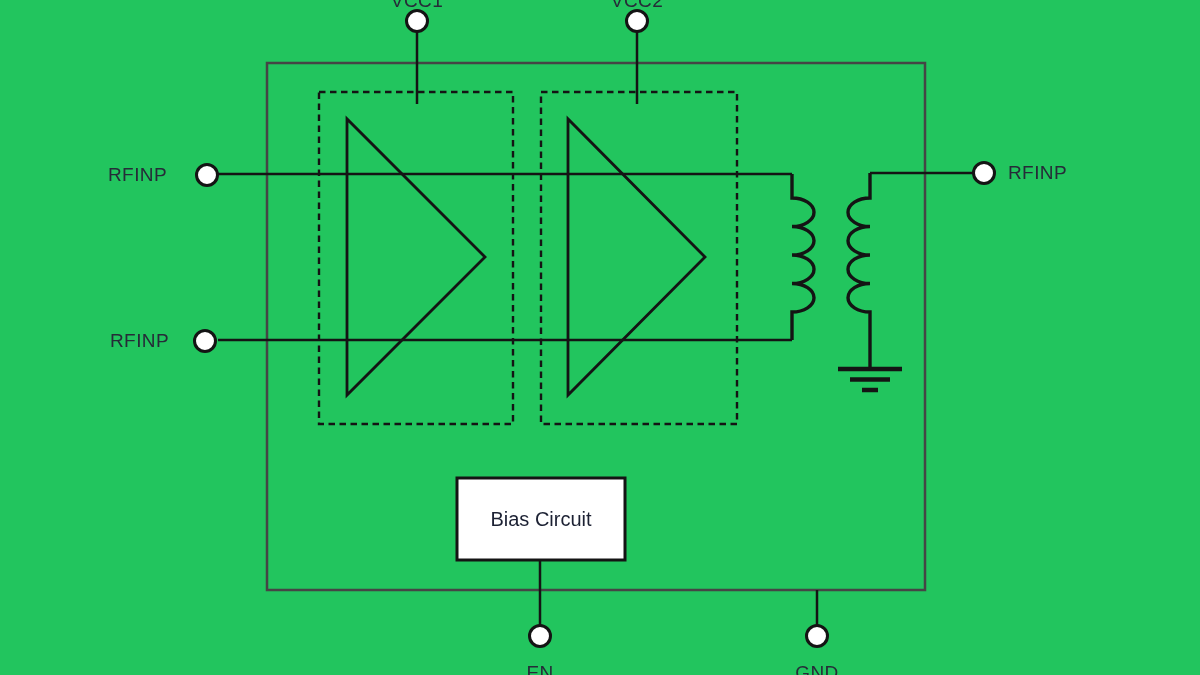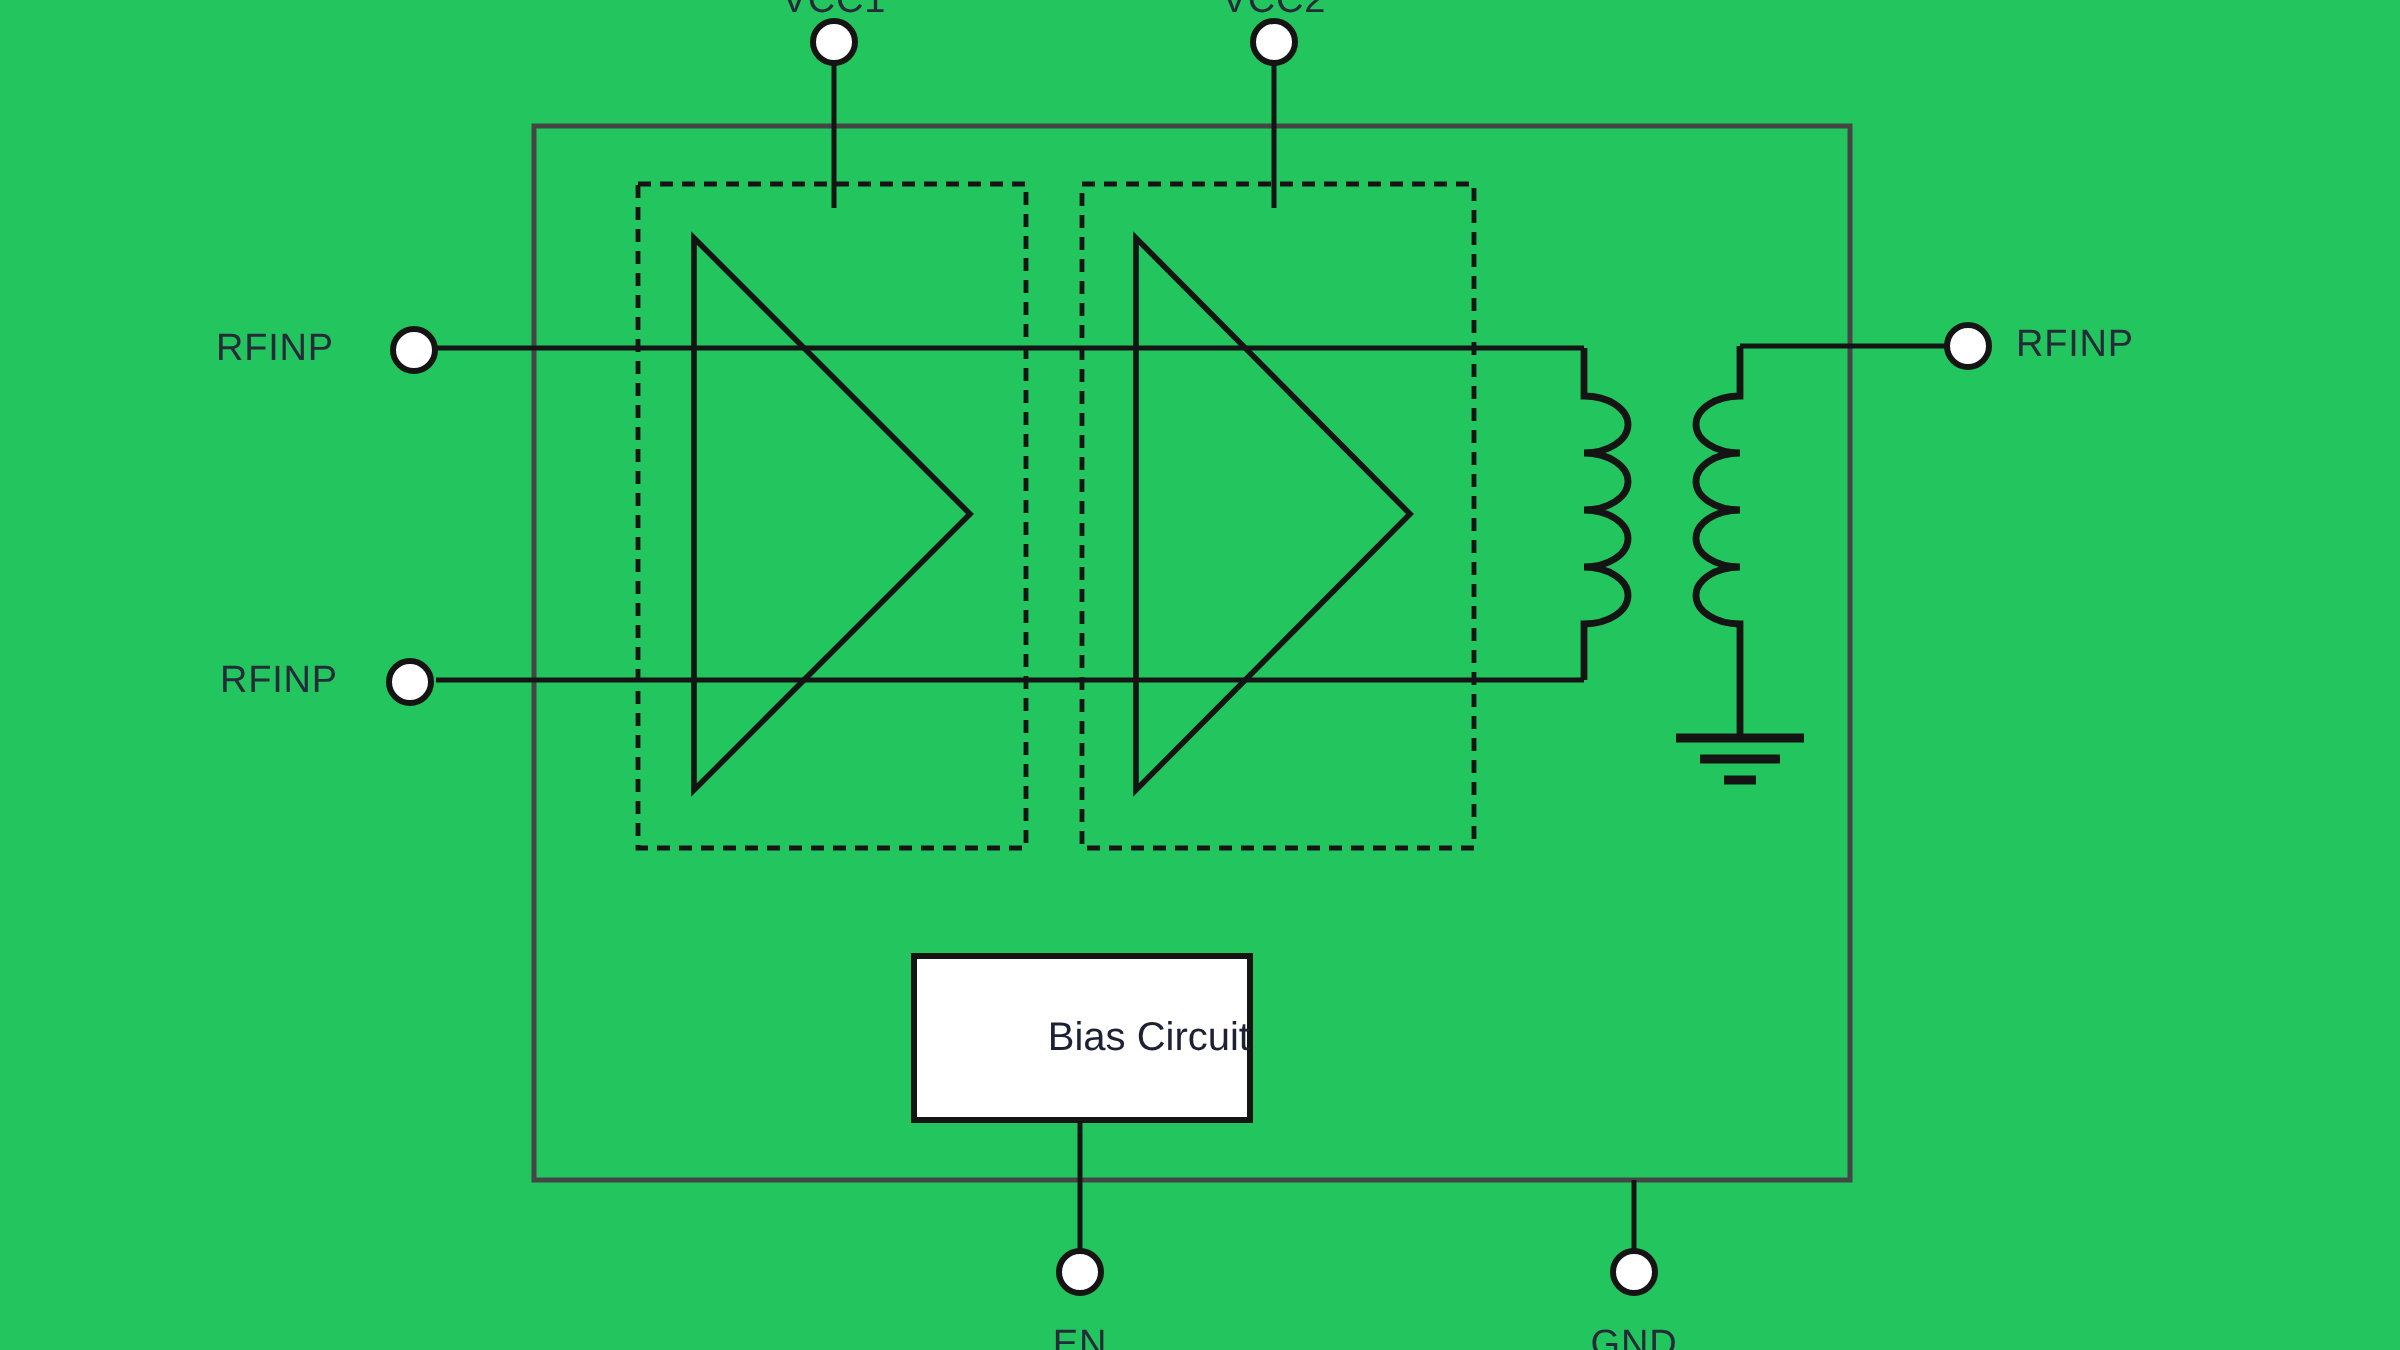--- a/index.html
+++ b/index.html
@@ -28,21 +28,21 @@
     color: #262b38;
     white-space: nowrap;
   }
   .pin-label.center { text-align: center; }
   .pin-label.right  { text-align: left; }
   .block-label {
     position: absolute;
     font-size: 20px;
     line-height: 20px;
     color: #1c2133;
-    text-align: right;
+    text-align: center;
     white-space: nowrap;
   }
 </style>
 </head>
 <body>
 
 <div id="stage">
 
   <svg id="linework" width="1200" height="675" viewBox="0 0 1200 675">
 

